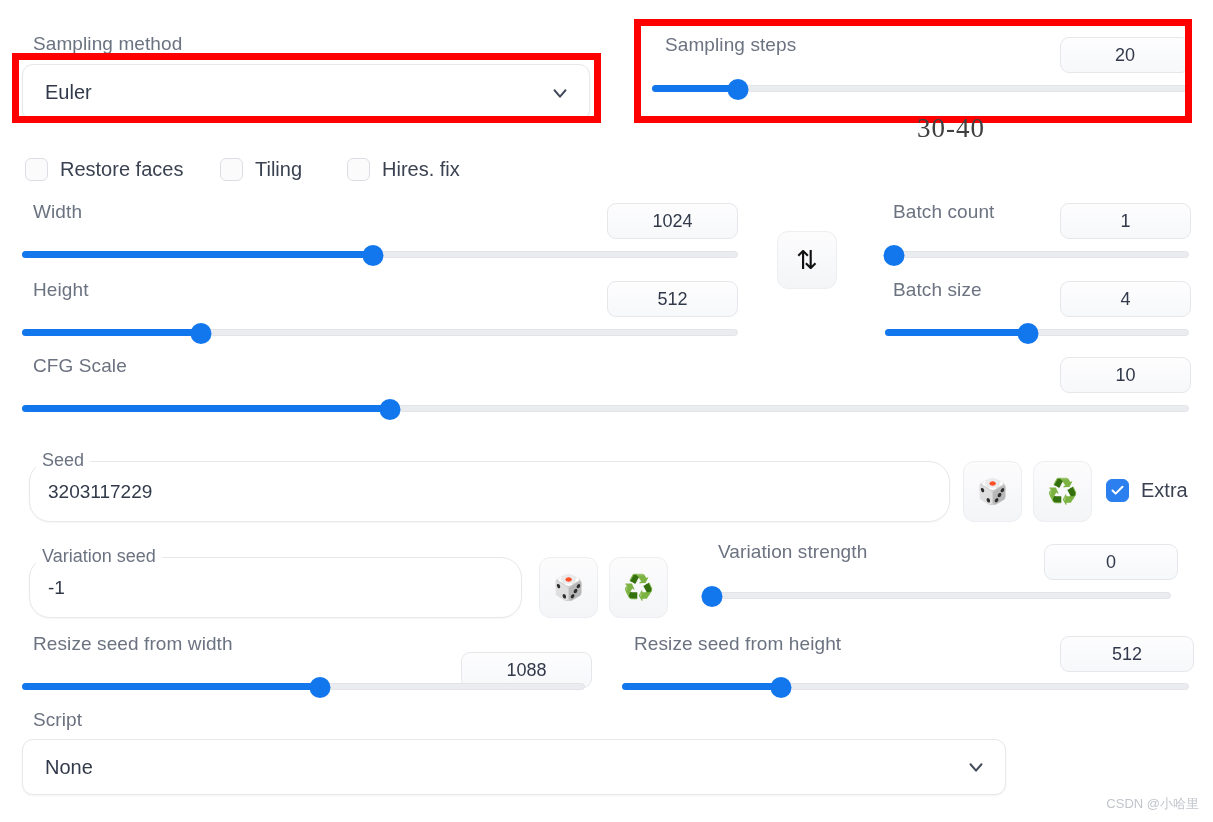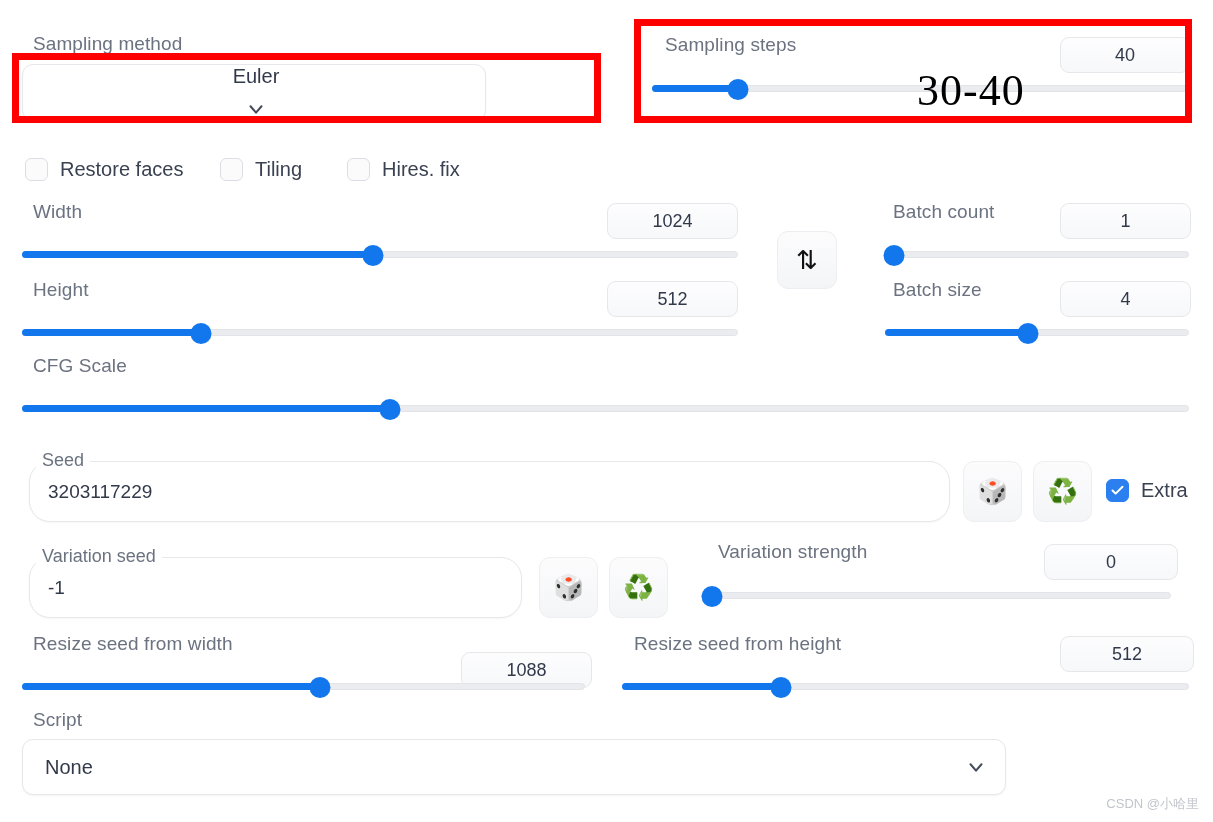--- a/index.html
+++ b/index.html
@@ -100,54 +100,55 @@
   }
 
   
   .redbox {
     position:absolute;
     border: 7px solid #fe0000;
     pointer-events:none;
   }
   .redtext {
     position:absolute;
-    color:#000000;
+    color:#404040;
     font-family:"Liberation Serif", serif;
-    font-size:44px;
+    font-size:27px;
     letter-spacing:1px;
+    margin-top:48px;
   }
 
   .watermark {
     position:absolute;
     font-size:13px; color:#c2c5cc;
     font-family:"Liberation Sans", sans-serif;
   }
 </style>
 </head>
 <body>
 
 <div class="page">
 
   <div style="position:absolute; left:33px; top:33px;">
     <span class="lbl">Sampling method</span>
   </div>
-  <div class="dropdown" style="position:absolute; left:22px; top:64px; width:464px;flex-direction:column;">
+  <div class="dropdown" style="position:absolute; left:22px; top:64px; width:568px;">
     <span class="val">Euler</span>
     <span class="chev">
       <svg viewBox="0 0 24 24" fill="none" stroke="currentColor" stroke-width="2.2" stroke-linecap="round" stroke-linejoin="round">
           <polyline points="6 9 12 16 18 9"></polyline>
         </svg>
     </span>
   </div>
 
   <div style="position:absolute; left:665px; top:34px;">
     <span class="lbl">Sampling steps</span>
   </div>
   <div class="numbox" style="position:absolute; left:1060px; top:37px; width:130px; height:36px;">
-    <span>40</span>
+    <span>20</span>
   </div>
   <div class="slider" style="position:absolute; left:652px; top:81px; width:537px;">
     <div class="track"></div>
     <div class="fill" style="width:16%;"></div>
     <div class="thumb" style="left:16%;"></div>
   </div>
 
   <div class="redbox" style="left:12px; top:53px; width:589px; height:70px;"></div>
   <div class="redbox" style="left:634px; top:19px; width:558px; height:104px;"></div>
   <div class="redtext" style="left:917px; top:65px;">30-40</div>
@@ -212,20 +213,23 @@
     <span>4</span>
   </div>
   <div class="slider" style="position:absolute; left:885px; top:325px; width:304px;">
     <div class="track"></div>
     <div class="fill" style="width:47%;"></div>
     <div class="thumb" style="left:47%;"></div>
   </div>
 
   <div style="position:absolute; left:33px; top:355px;text-align:center;">
     <span class="lbl">CFG Scale</span>
+  </div>
+  <div class="numbox" style="position:absolute; left:1060px; top:357px; width:131px;">
+    <span>10</span>
   </div>
   <div class="slider" style="position:absolute; left:22px; top:401px; width:1167px;">
     <div class="track"></div>
     <div class="fill" style="width:31.5%;"></div>
     <div class="thumb" style="left:31.5%;"></div>
   </div>
 
   <div class="fieldwrap" style="position:absolute; left:22px; top:461px; width:928px; height:61px;">
     <span class="fieldlegend">Seed</span>
     <div class="fieldbox" style="width:100%; height:100%;">

